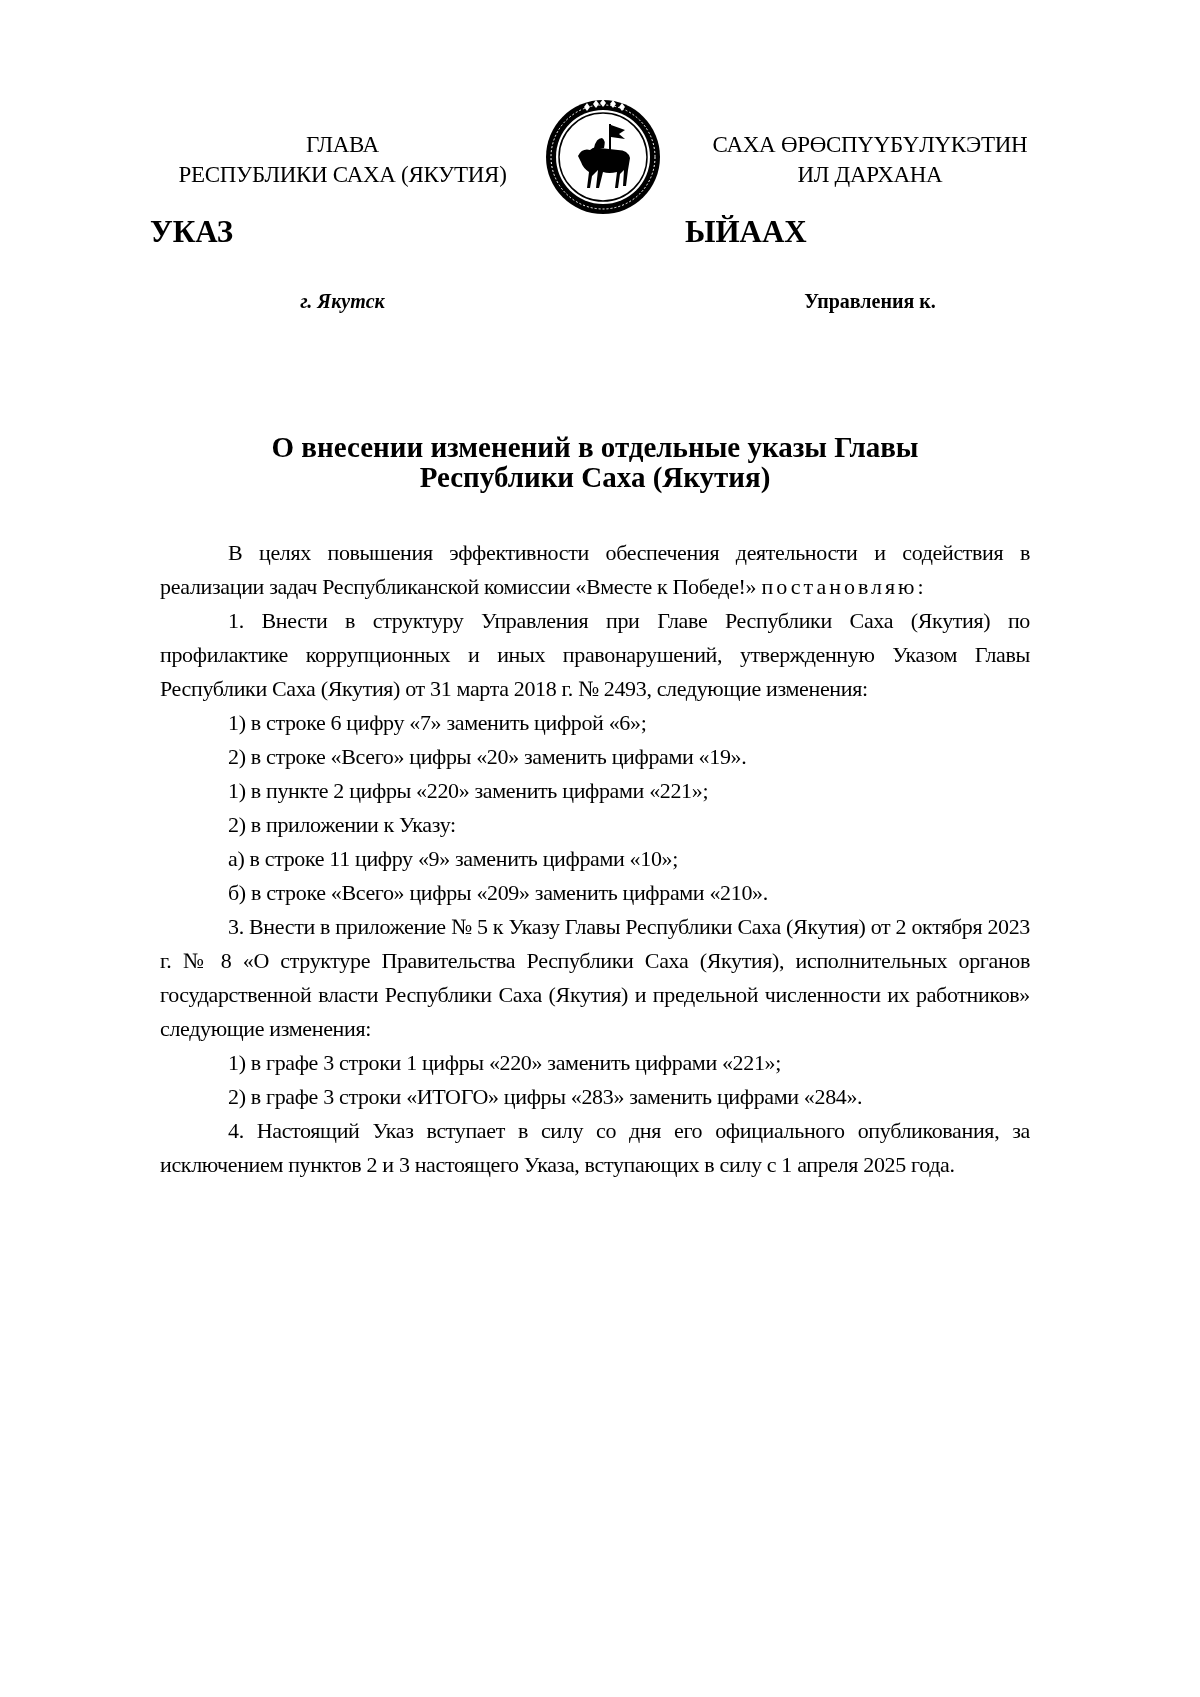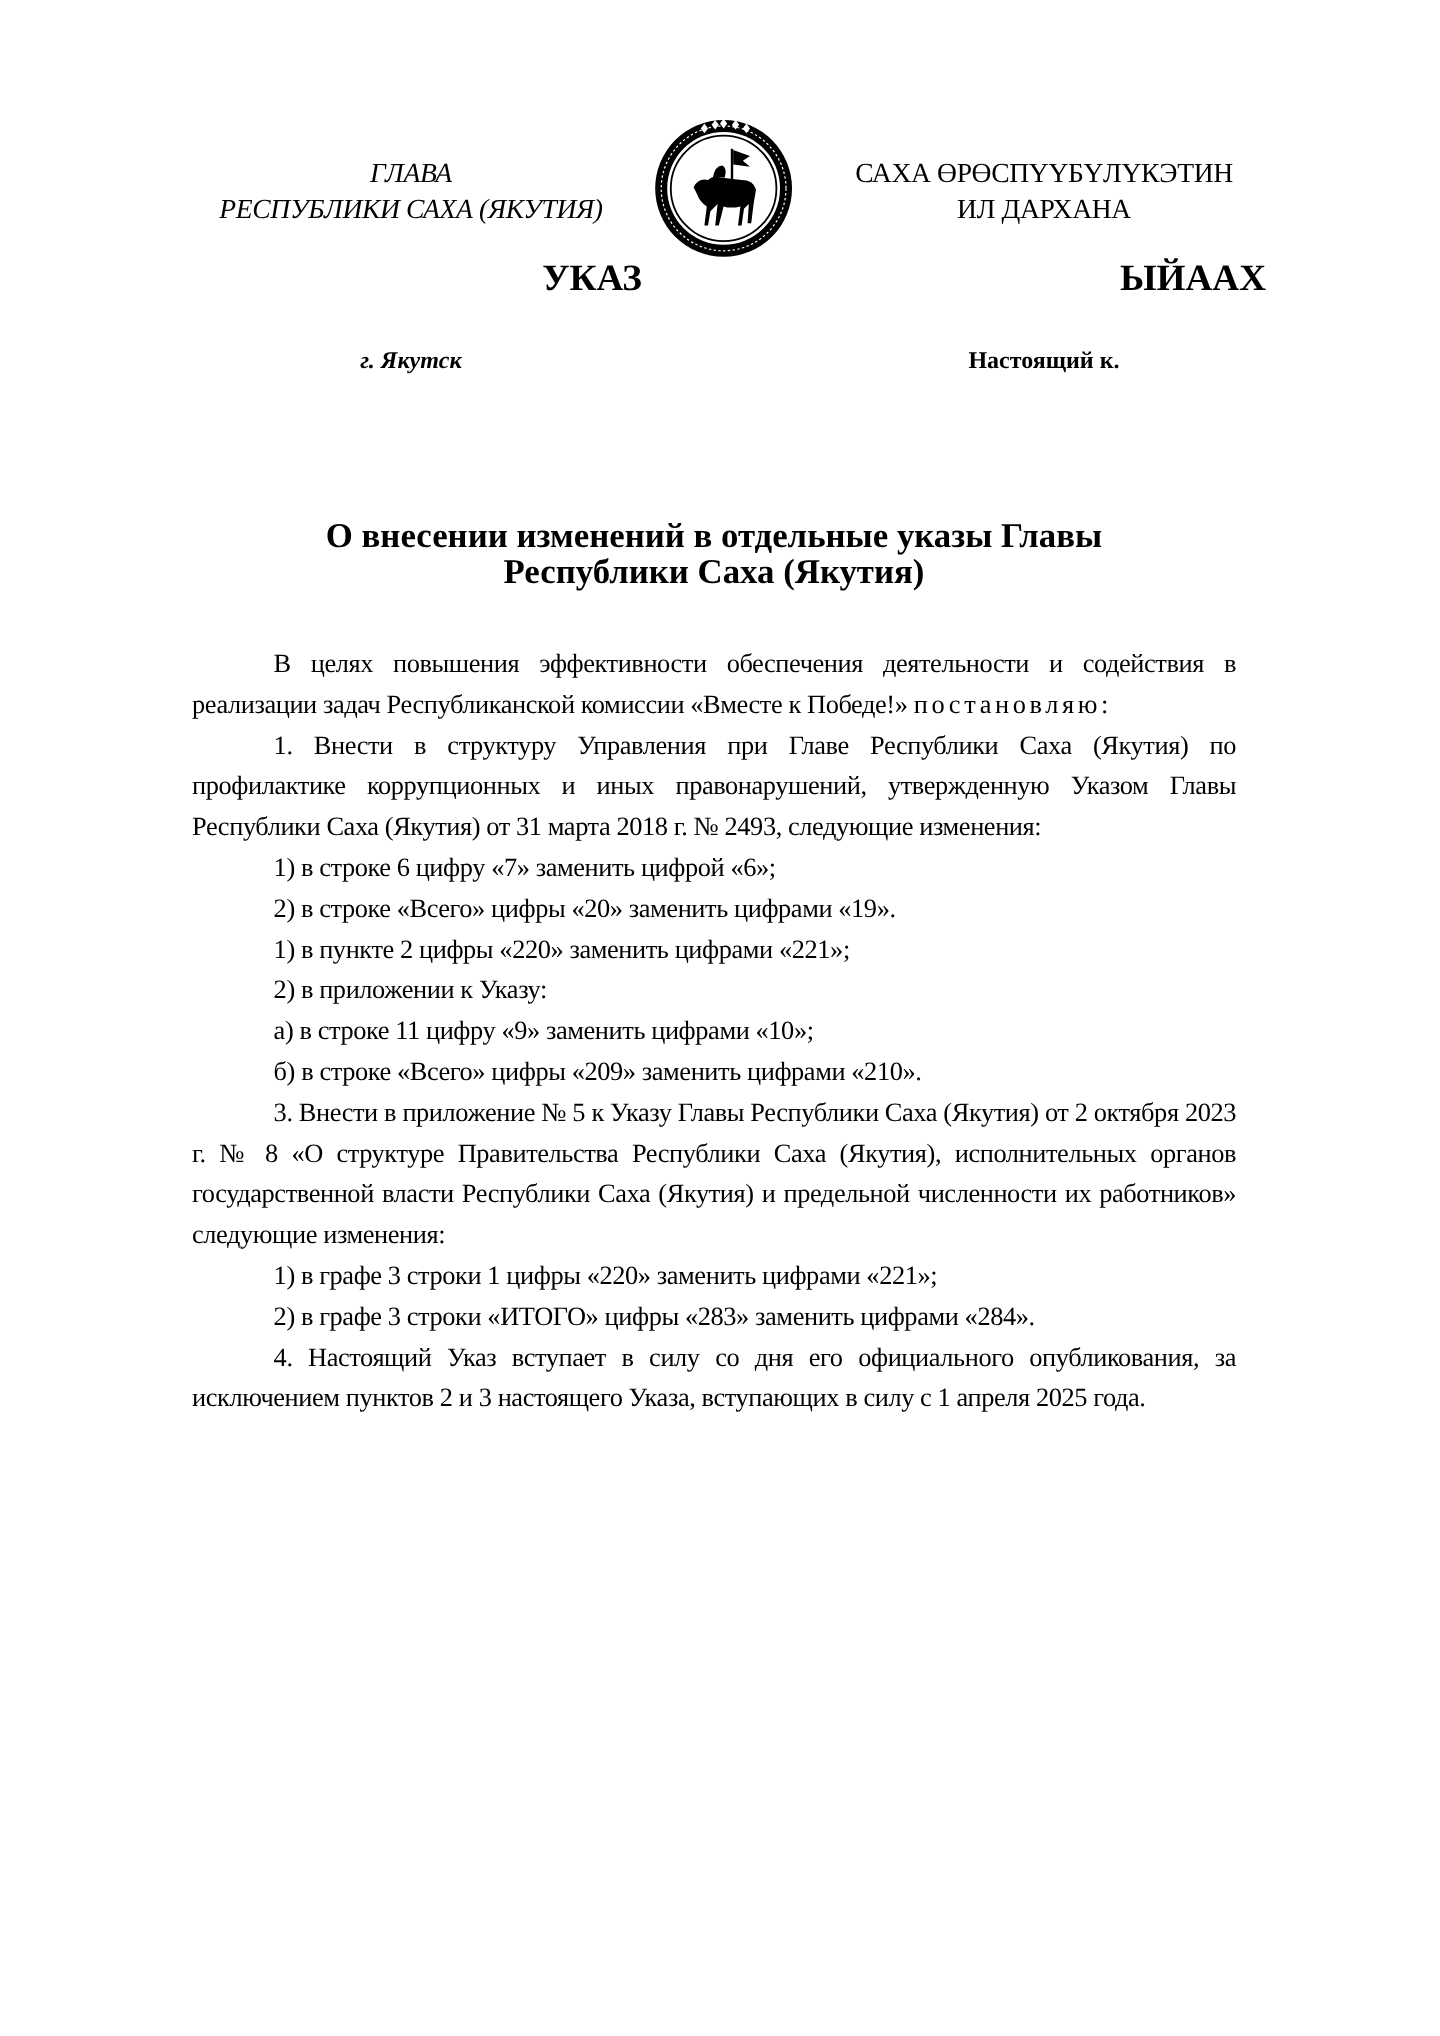--- a/index.html
+++ b/index.html
@@ -1,21 +1,21 @@
 <!DOCTYPE html>
 <html><head>
 <meta charset="utf-8">
 <style>
   html, body { margin: 0; padding: 0; background: #ffffff; }
   body { width: 1200px; height: 1697px; position: relative; overflow: hidden; color: #000; font-family: "Liberation Serif", serif; }
   .hdr-left, .hdr-right { position: absolute; text-align: center; font-size: 23px; line-height: 30px; letter-spacing: -0.3px; }
-  .hdr-left { left: 150px; width: 385px; top: 130px; font-style: italic; }
+  .hdr-left { left: 150px; width: 385px; top: 130px; }
   .hdr-right { left: 685px; width: 370px; top: 130px; }
   .hdr-line { display: block; white-space: nowrap; }
-  .kind { position: absolute; font-weight: bold; font-size: 31px; top: 214px; text-align: right; }
+  .kind { position: absolute; font-weight: bold; font-size: 31px; top: 214px; text-align: left; }
   .kind-left { left: 150px; width: 385px; }
   .kind-right { left: 685px; width: 370px; }
   .place { position: absolute; font-weight: bold; font-size: 20px; top: 290px; text-align: center; }
   .place-left { left: 150px; width: 385px; font-style: italic; }
   .place-right { left: 685px; width: 370px; }
   .emblem { position: absolute; left: 544px; top: 98px; width: 118px; height: 118px; }
   .title { position: absolute; left: 160px; width: 870px; top: 432px; text-align: center; font-weight: bold; font-size: 29px; line-height: 30px; }
   .title span { display: block; }
   .body { position: absolute; left: 160px; width: 870px; top: 536px; font-size: 22px; line-height: 34px; letter-spacing: -0.35px; }
   .body p { margin: 0; text-align: justify; text-indent: 68px; }
@@ -55,21 +55,21 @@
 
 <div class="hdr-right">
   <span class="hdr-line">САХА ӨРӨСПҮҮБҮЛҮКЭТИН</span>
   <span class="hdr-line">ИЛ ДАРХАНА</span>
 </div>
 
 <div class="kind kind-left">УКАЗ</div>
 <div class="kind kind-right">ЫЙААХ</div>
 
 <div class="place place-left">г. Якутск</div>
-<div class="place place-right">Настоящий к.</div>
+<div class="place place-right">Управления к.</div>
 
 <div class="title">
   <span>О внесении изменений в отдельные указы Главы</span>
   <span>Республики Саха (Якутия)</span>
 </div>
 
 <div class="body">
   <p><span>В целях повышения эффективности обеспечения деятельности и содействия в реализации задач Республиканской комиссии «Вместе к Победе!»</span> <span class="spaced">постановляю:</span></p>
   <p>1. Внести в структуру Управления при Главе Республики Саха (Якутия) по профилактике коррупционных и иных правонарушений, утвержденную Указом Главы Республики Саха (Якутия) от 31 марта 2018 г. № 2493, следующие изменения:</p>
   <p>1) в строке 6 цифру «7» заменить цифрой «6»;</p>

